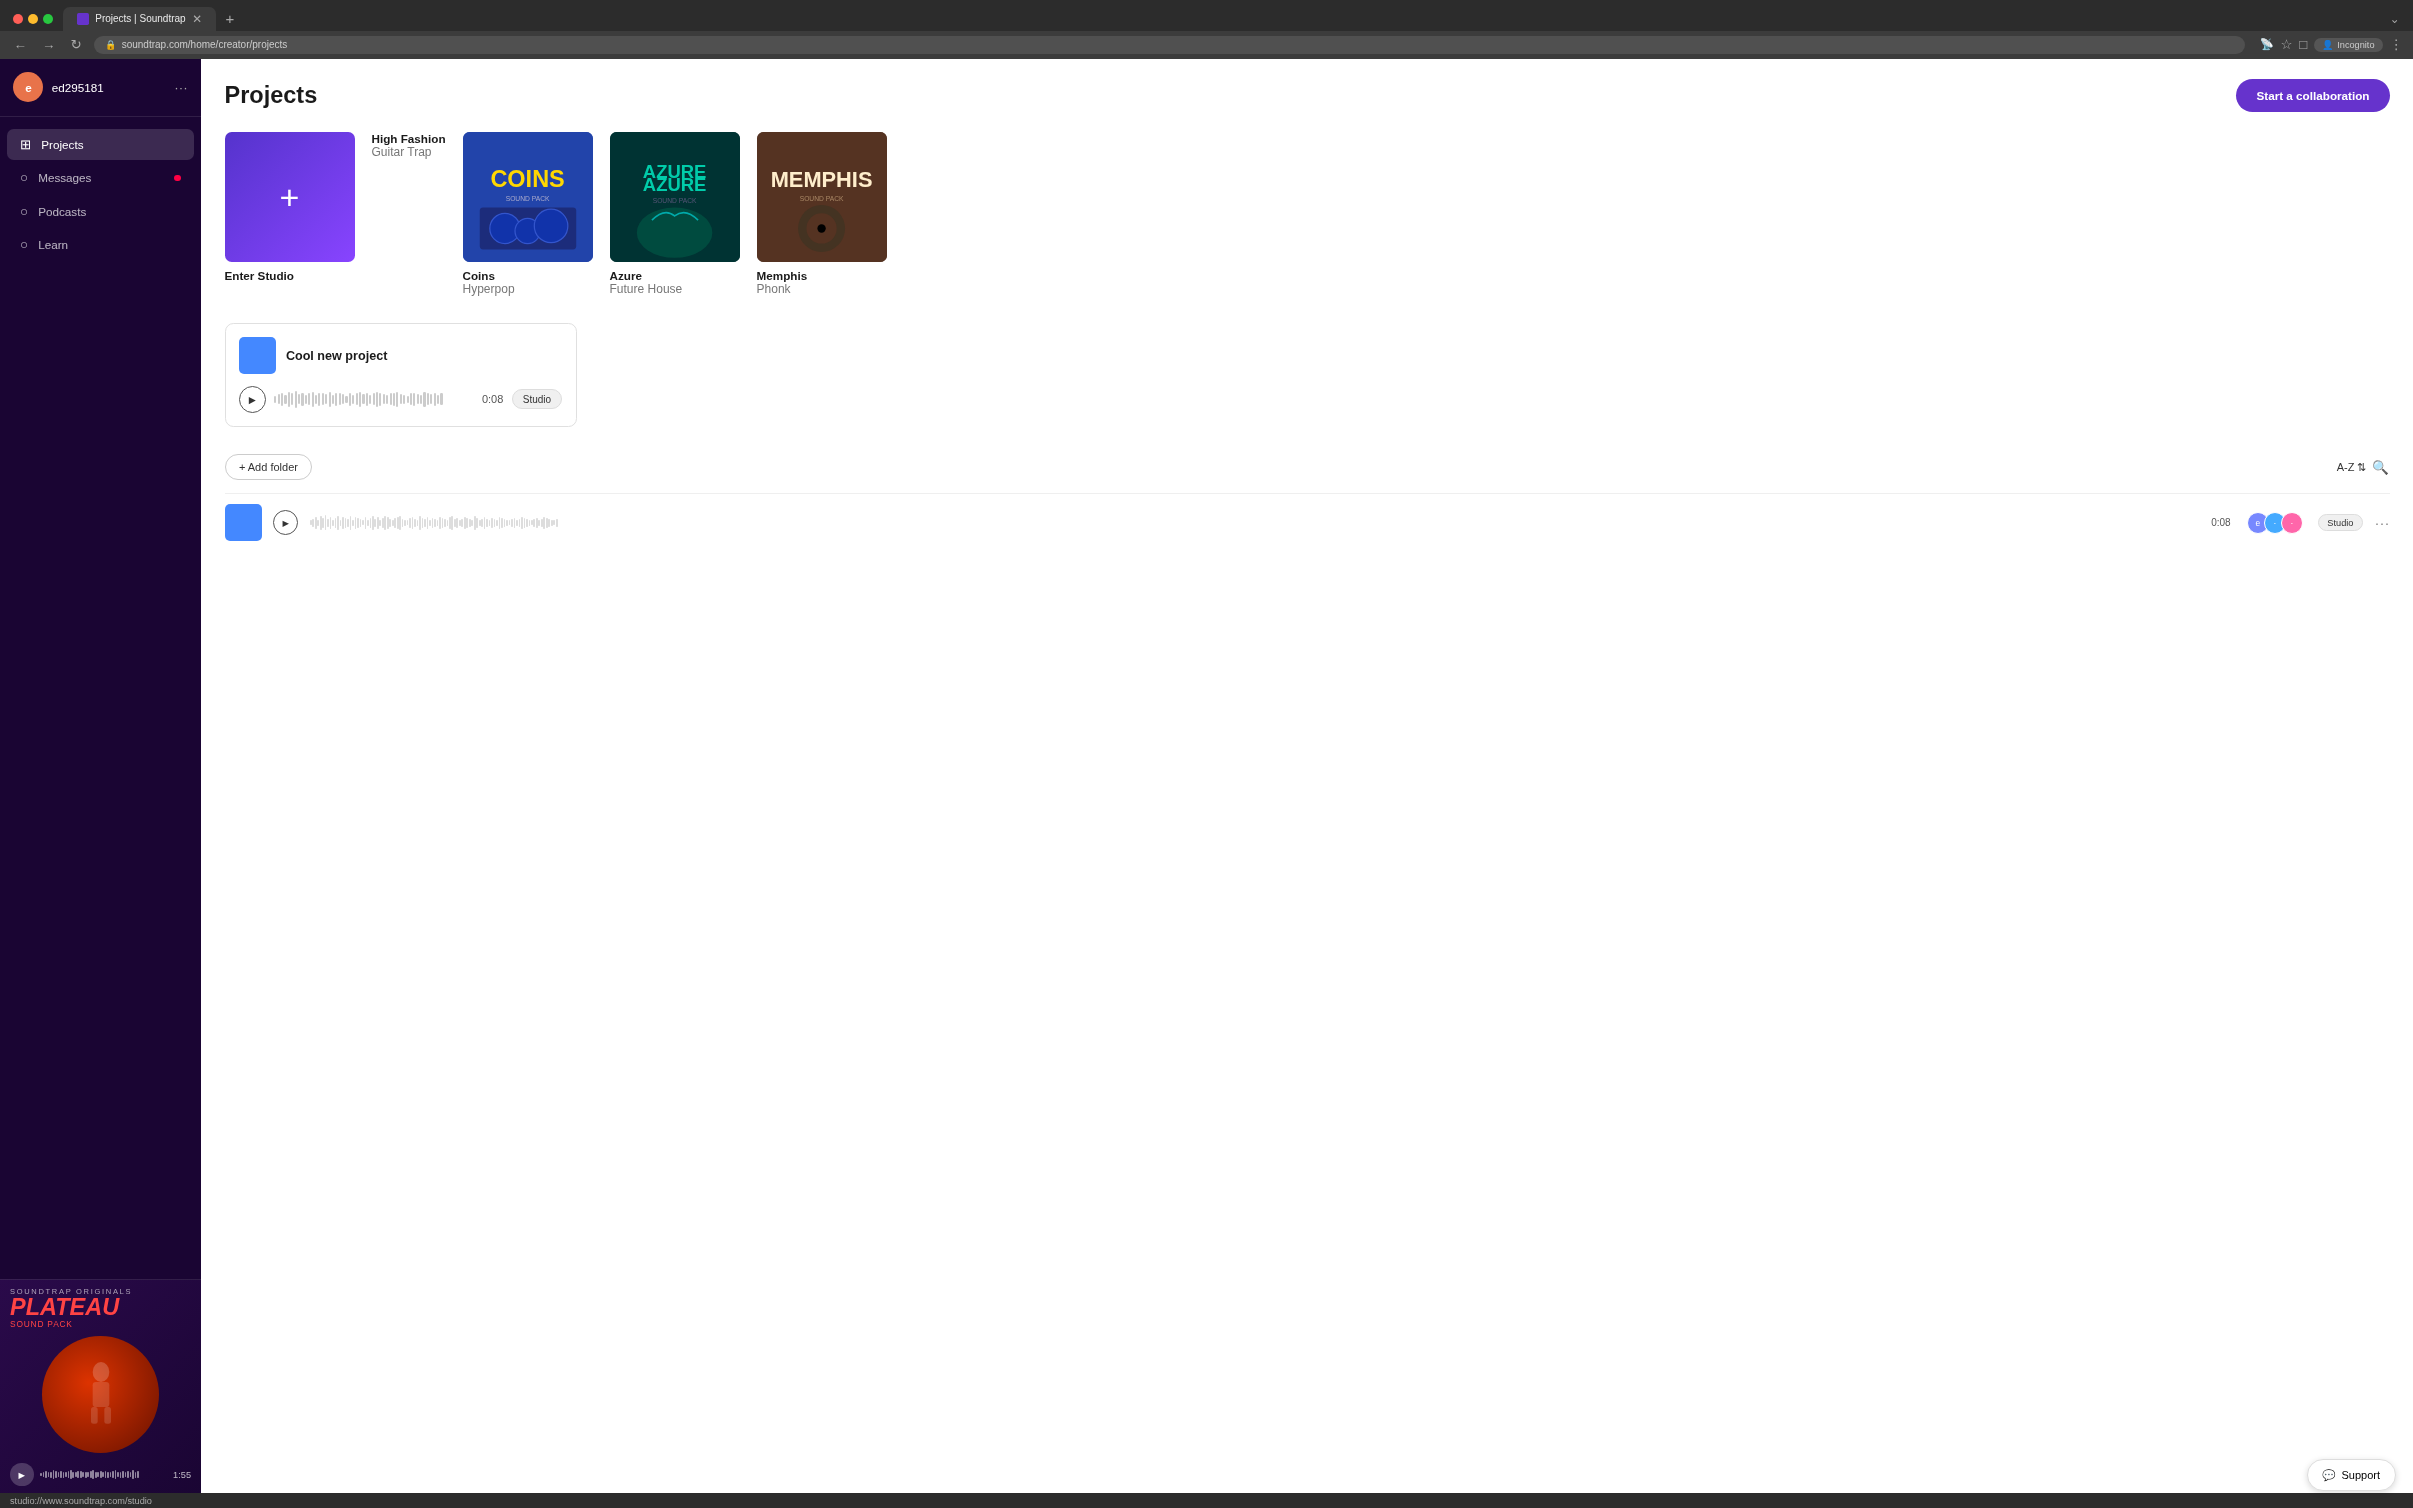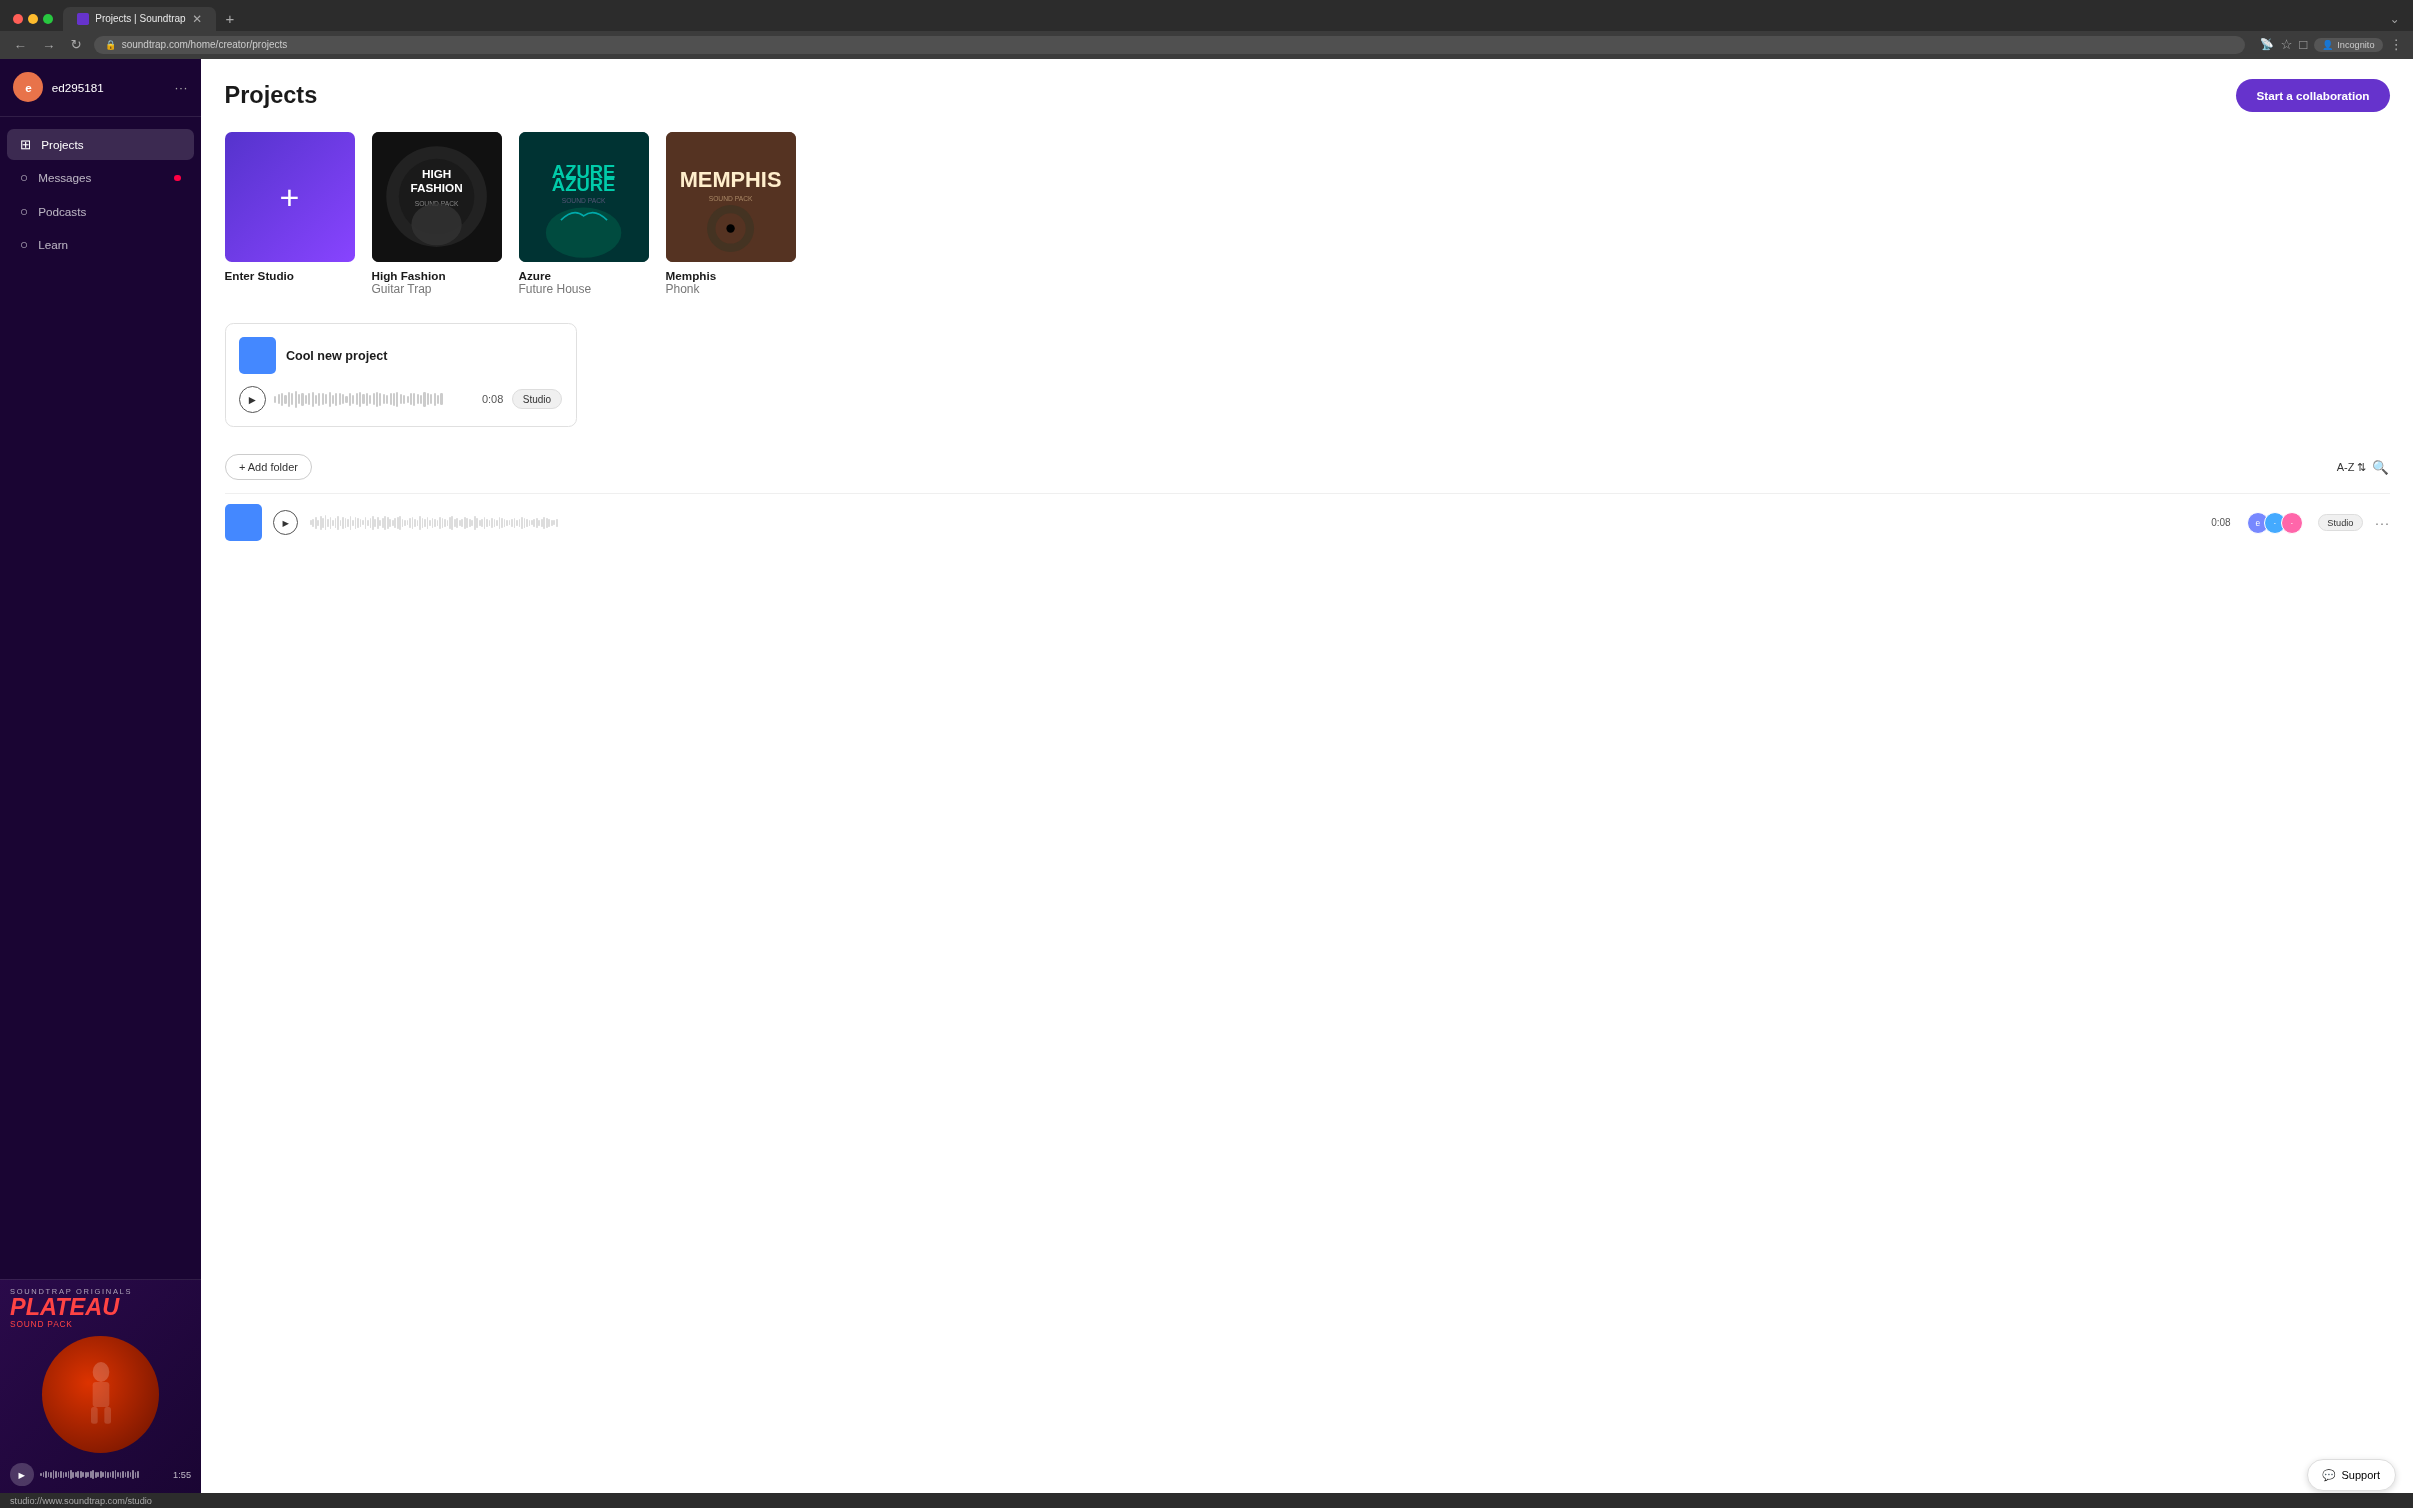--- a/index.html
+++ b/index.html
@@ -255,35 +255,39 @@
     <div class="packs-grid">
 
       <div class="pack-card">
         <div class="pack-thumb pack-thumb-enter">
           <span class="plus-icon">+</span>
         </div>
         <div class="pack-name">Enter Studio</div>
       </div>
 
       <div class="pack-card">
-        <div class="pack-thumb pack-high-fashion">
-          <svg width="130" height="130" viewBox="0 0 155 155">
-            <rect width="155" height="155" fill="#111"></rect>
-            <circle cx="77" cy="77" r="60" fill="#222"></circle>
-            <circle cx="77" cy="77" r="45" fill="#1a1a1a"></circle>
-            <text x="77" y="55" text-anchor="middle" fill="#fff" font-size="14" font-weight="900" font-family="sans-serif">HIGH</text>
-            <text x="77" y="72" text-anchor="middle" fill="#fff" font-size="14" font-weight="900" font-family="sans-serif">FASHION</text>
-            <text x="77" y="88" text-anchor="middle" fill="#888" font-size="8" font-family="sans-serif">SOUND PACK</text>
-            <ellipse cx="77" cy="110" rx="30" ry="25" fill="#333" opacity="0.8"></ellipse>
-          </svg>
-        </div>
         <div class="pack-name">High Fashion</div>
         <div class="pack-genre">Guitar Trap</div>
       </div>
 
+      <div class="pack-card">
+        <div class="pack-thumb pack-coins">
+          <svg width="130" height="130" viewBox="0 0 155 155">
+            <rect width="155" height="155" fill="#2244aa"></rect>
+            <text x="77" y="65" text-anchor="middle" fill="#ffd700" font-size="28" font-weight="900" font-family="sans-serif">COINS</text>
+            <text x="77" y="82" text-anchor="middle" fill="#aac" font-size="8" font-family="sans-serif">SOUND PACK</text>
+            <rect x="20" y="90" width="115" height="50" fill="#1a2266" opacity="0.7" rx="4"></rect>
+            <circle cx="50" cy="115" r="18" fill="#1133aa" stroke="#3355cc" stroke-width="1.5"></circle>
+            <circle cx="77" cy="118" r="15" fill="#1133aa" stroke="#3355cc" stroke-width="1.5"></circle>
+            <circle cx="105" cy="112" r="20" fill="#1133aa" stroke="#3355cc" stroke-width="1.5"></circle>
+          </svg>
+        </div>
+        <div class="pack-name">Coins</div>
+        <div class="pack-genre">Hyperpop</div>
+      </div>
 
       <div class="pack-card">
         <div class="pack-thumb pack-azure">
           <svg width="130" height="130" viewBox="0 0 155 155">
             <rect width="155" height="155" fill="#003333"></rect>
             <text x="77" y="55" text-anchor="middle" fill="#00ccaa" font-size="22" font-weight="900" font-family="sans-serif">AZURE</text>
             <text x="77" y="70" text-anchor="middle" fill="#00ccaa" font-size="22" font-weight="900" font-family="sans-serif">AZURE</text>
             <text x="77" y="85" text-anchor="middle" fill="#557" font-size="8" font-family="sans-serif">SOUND PACK</text>
             <ellipse cx="77" cy="120" rx="45" ry="30" fill="#005544" opacity="0.7"></ellipse>
             <path d="M50 105 Q65 90 77 100 Q90 90 105 105" stroke="#00aaaa" stroke-width="2" fill="none"></path>

